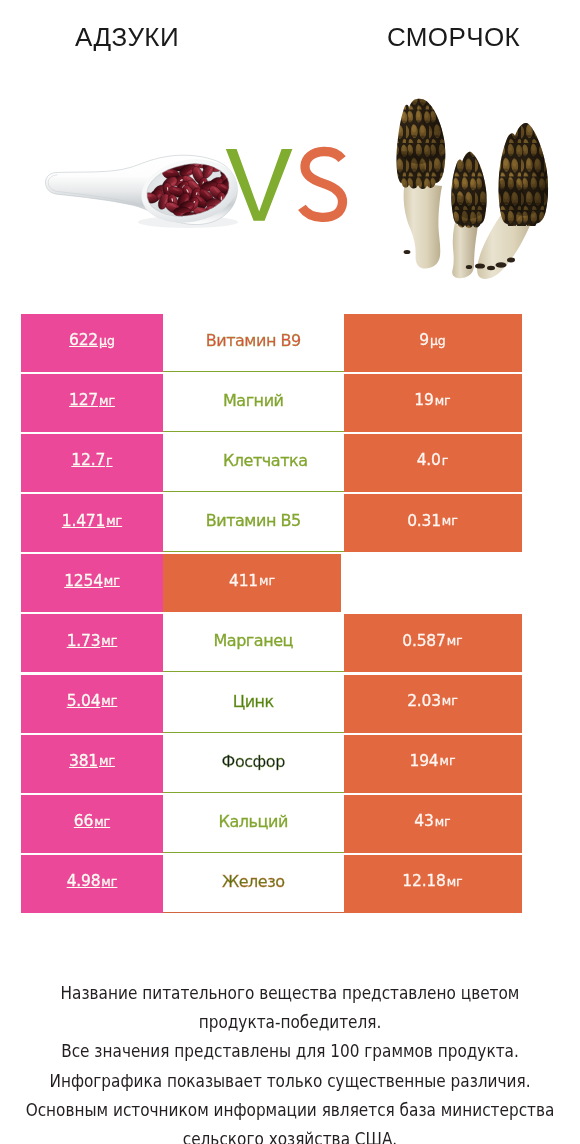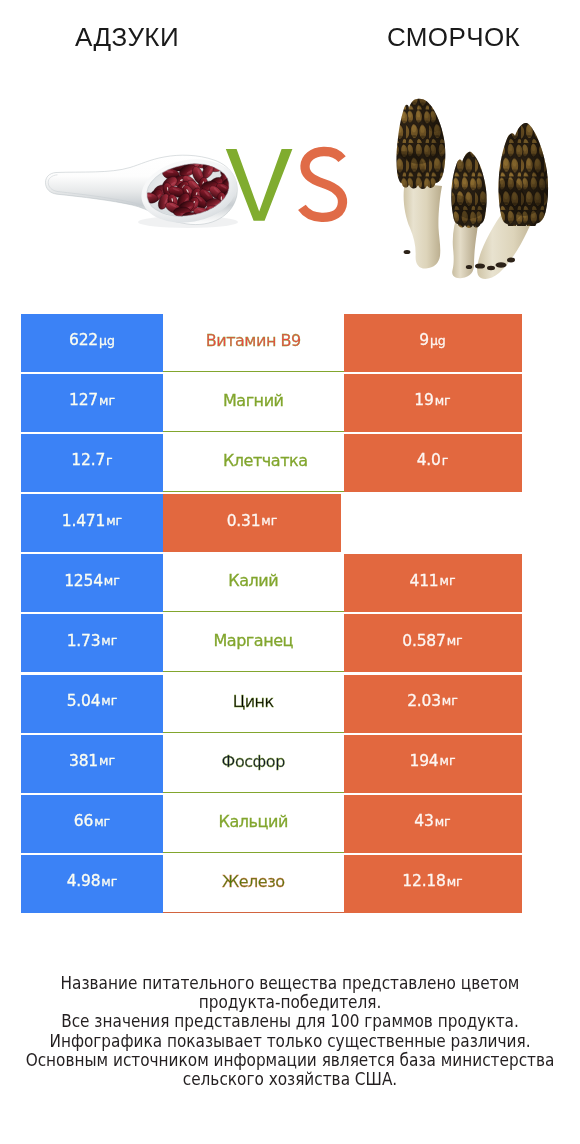--- a/index.html
+++ b/index.html
@@ -32,22 +32,22 @@
   
   .table{position:absolute;left:21px;top:314px;width:536.5px;}
   .row{position:relative;height:58px;margin-bottom:2.1px;display:flex;}
   .row:last-child{margin-bottom:0;}
   .cell{
     display:flex;align-items:center;justify-content:center;
     height:58px;box-sizing:border-box;white-space:nowrap;
     font-family:"DejaVu Sans", sans-serif;font-weight:400;
   }
   .cell.left{
-    width:142px;background:#3b82f6;color:#fbfdf2;
-    font-size:15.5px;letter-spacing:-0.2px;line-height:1;
+    width:142px;background:#ec4899;color:#fbfdf2;
+    font-size:15.5px;letter-spacing:-0.2px;line-height:1;text-decoration:underline;
   }
   .cell.mid{
     width:180.5px;background:#ffffff;
     border-bottom:1px solid #82a62e;
     font-size:16px;letter-spacing:-0.45px;line-height:1;
     padding-bottom:3px;
   }
   .cell.right{
     width:178px;background:#e2683f;color:#fdf6f2;
     font-size:15.5px;letter-spacing:-0.2px;line-height:1;
@@ -58,21 +58,21 @@
   .unit{font-size:12.5px;margin-left:1px;letter-spacing:0;}
   .row.orange .cell.mid{border-bottom-color:#d2643f;}
 
   
   .footer{
     position:absolute;left:0;top:974px;width:580px;
     text-align:center;color:#231f20;
     font-family:"DejaVu Sans Condensed","DejaVu Sans",sans-serif;
     font-size:17px;line-height:19.2px;font-weight:400;
   }
-  .footer div{white-space:nowrap;}
+  .footer div{white-space:nowrap;margin-top:10px;}
 </style>
 </head>
 <body>
 
 <div class="page">
 
   <div class="headings">
     <div class="heading left">АДЗУКИ</div>
     <div class="heading right">СМОРЧОК</div>
   </div>
@@ -444,31 +444,31 @@
         <div class="cell right">
           <span>4.0</span>
           <span class="unit">г</span>
         </div>
       </div>
       <div class="row">
         <div class="cell left">
           <span>1.471</span>
           <span class="unit">мг</span>
         </div>
+        <div class="cell mid" style="color: rgb(130, 166, 46); -webkit-text-stroke: 0.3px rgb(130, 166, 46);">Витамин B5</div>
         <div class="cell right">
           <span>0.31</span>
           <span class="unit">мг</span>
         </div>
       </div>
       <div class="row">
         <div class="cell left">
           <span>1254</span>
           <span class="unit">мг</span>
         </div>
-        <div class="cell mid" style="color: rgb(130, 166, 46); -webkit-text-stroke: 0.3px rgb(130, 166, 46);">Калий</div>
         <div class="cell right">
           <span>411</span>
           <span class="unit">мг</span>
         </div>
       </div>
       <div class="row">
         <div class="cell left">
           <span>1.73</span>
           <span class="unit">мг</span>
         </div>
@@ -476,21 +476,21 @@
         <div class="cell right">
           <span>0.587</span>
           <span class="unit">мг</span>
         </div>
       </div>
       <div class="row">
         <div class="cell left">
           <span>5.04</span>
           <span class="unit">мг</span>
         </div>
-        <div class="cell mid" style="color: #000000; -webkit-text-stroke: 0.3px rgb(130, 166, 46);">Цинк</div>
+        <div class="cell mid" style="color: #4d7c0f; -webkit-text-stroke: 0.3px rgb(130, 166, 46);">Цинк</div>
         <div class="cell right">
           <span>2.03</span>
           <span class="unit">мг</span>
         </div>
       </div>
       <div class="row">
         <div class="cell left">
           <span>381</span>
           <span class="unit">мг</span>
         </div>

